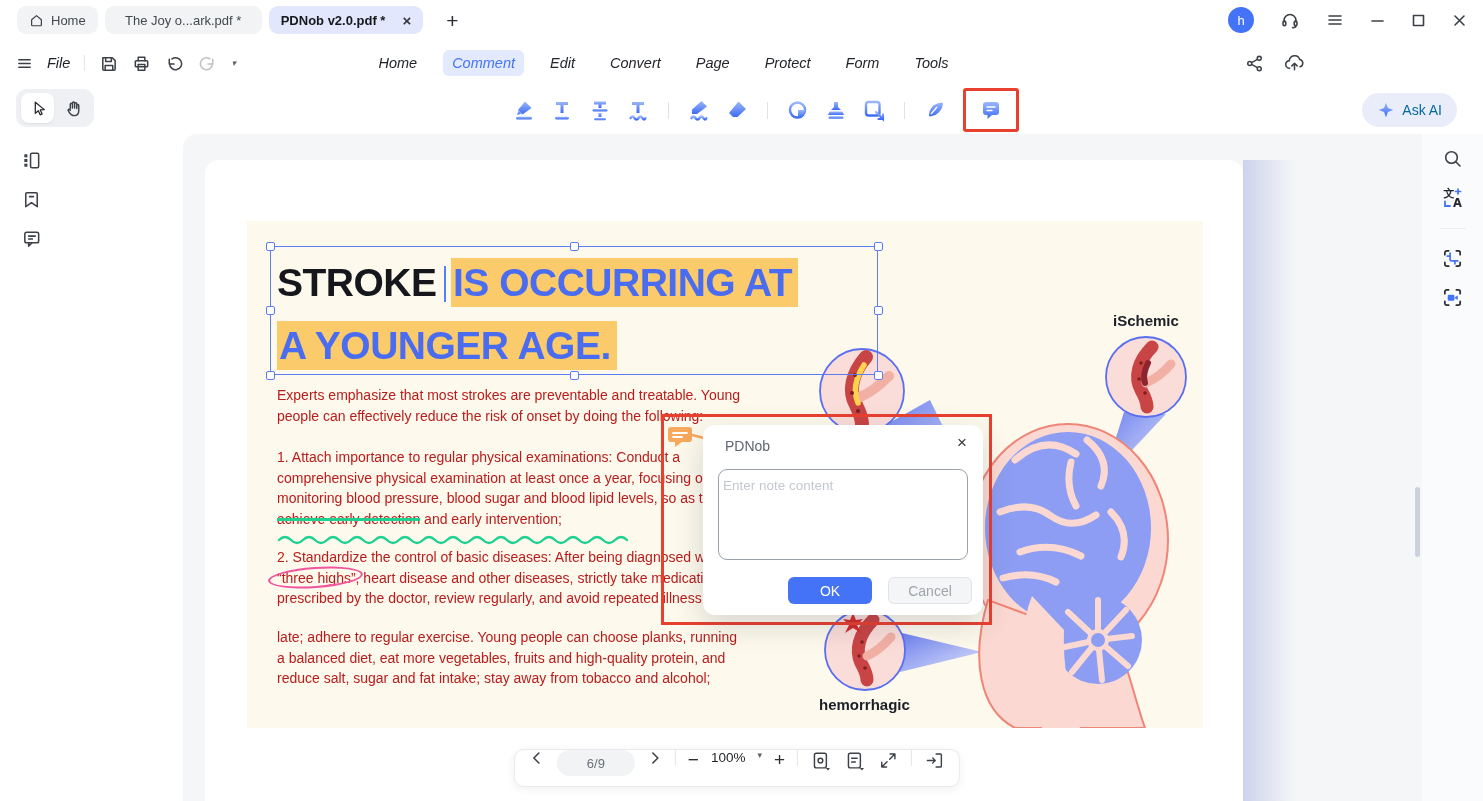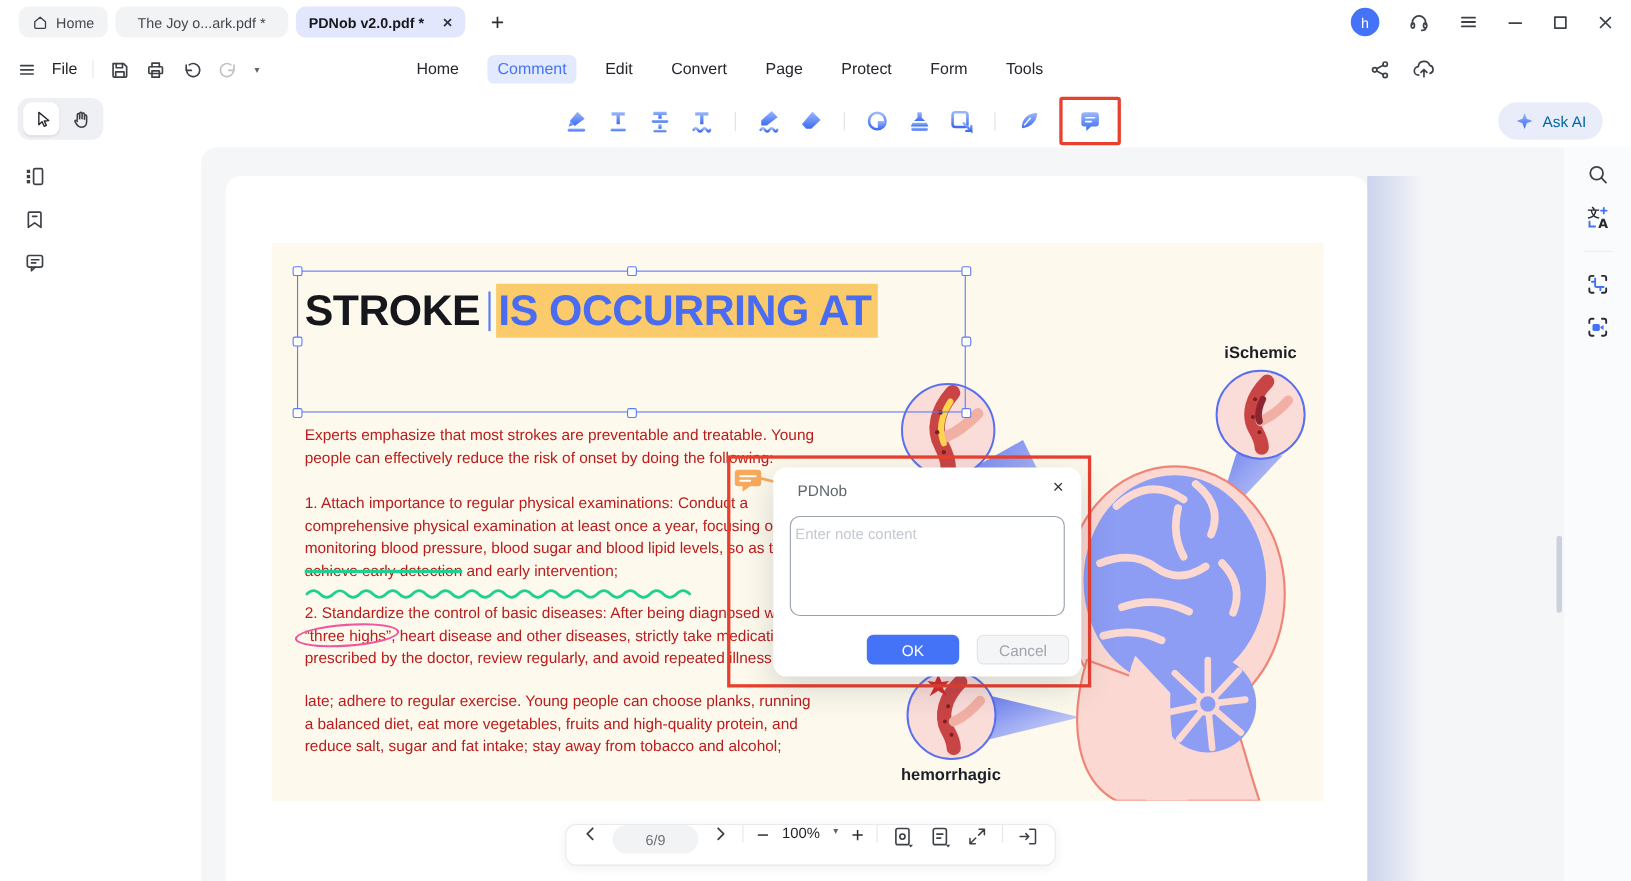--- a/index.html
+++ b/index.html
@@ -9,21 +9,21 @@
   .ic{stroke:#3d4147;fill:none;stroke-width:1.6;stroke-linecap:round;stroke-linejoin:round}
   
   .tabbar{position:absolute;left:0;top:0;width:1483px;height:40px;background:#fff;display:flex;align-items:center}
   .tab{height:28px;border-radius:9px;display:flex;align-items:center;gap:7px;padding:0 12px;font-size:13px;color:#44484e;background:#f1f3f5;margin-right:7px;cursor:default}
   .tab.active{background:#e2e7fd;color:#17181c;font-weight:bold}
   .tab .x{font-size:15px;color:#33363b;margin-left:10px}
   .newtab{font-size:21px;color:#2a2d32;margin-left:16px;line-height:1}
   .winbtns{position:absolute;right:0;top:0;height:40px;display:flex;align-items:center;gap:26px;padding-right:16px}
   .avatar{width:26px;height:26px;border-radius:50%;background:#4573f7;color:#fff;font-size:13px;display:flex;align-items:center;justify-content:center}
   
-  .menurow{position:absolute;left:0;top:40px;width:1327px;height:46px;background:#fff;}
+  .menurow{position:absolute;left:0;top:40px;width:1327px;height:46px;background:#fff;font-style:italic;}
   .filegrp{position:absolute;left:16px;top:0;height:46px;display:flex;align-items:center;gap:14px}
   .filelabel{font-size:14.5px;color:#1e2126}
   .vdiv{width:1px;height:16px;background:#e3e5e9}
   .dim svg{opacity:.32}
   .menus{position:absolute;left:50%;top:0;transform:translateX(-50%);height:46px;display:flex;align-items:center;gap:17px}
   .menuitem{font-size:14.5px;color:#23262b;padding:5px 9px;border-radius:6px;white-space:nowrap}
   .menuitem.active{background:#e4eafd;color:#4573f7}
   .sharegrp{position:absolute;right:22px;top:0;height:46px;display:flex;align-items:center;gap:20px}
   
   .toolrow{position:absolute;left:0;top:86px;width:1483px;height:48px;background:#fff}
@@ -418,20 +418,21 @@
           <circle cx="0" cy="18" r="1.8" fill="#7e1f1f"></circle>
       </g>
     </g>
   </svg>
 
   <div class="illlabel" style="left:866px;top:91px">iSchemic</div>
   <div class="illlabel" style="left:572px;top:475px">hemorrhagic</div>
 
   <div class="title">
     <span class="blk">STROKE</span><span class="cur"></span><span class="hl">IS OCCURRING AT</span><br>
+    <span class="hl">A YOUNGER AGE.</span>
   </div>
   <div class="seln"></div>
   <div class="hdl" style="left:18.5px;top:20.5px"></div>
   <div class="hdl" style="left:322.5px;top:20.5px"></div>
   <div class="hdl" style="left:626.5px;top:20.5px"></div>
   <div class="hdl" style="left:18.5px;top:85px"></div>
   <div class="hdl" style="left:626.5px;top:85px"></div>
   <div class="hdl" style="left:18.5px;top:149.5px"></div>
   <div class="hdl" style="left:322.5px;top:149.5px"></div>
   <div class="hdl" style="left:626.5px;top:149.5px"></div>

